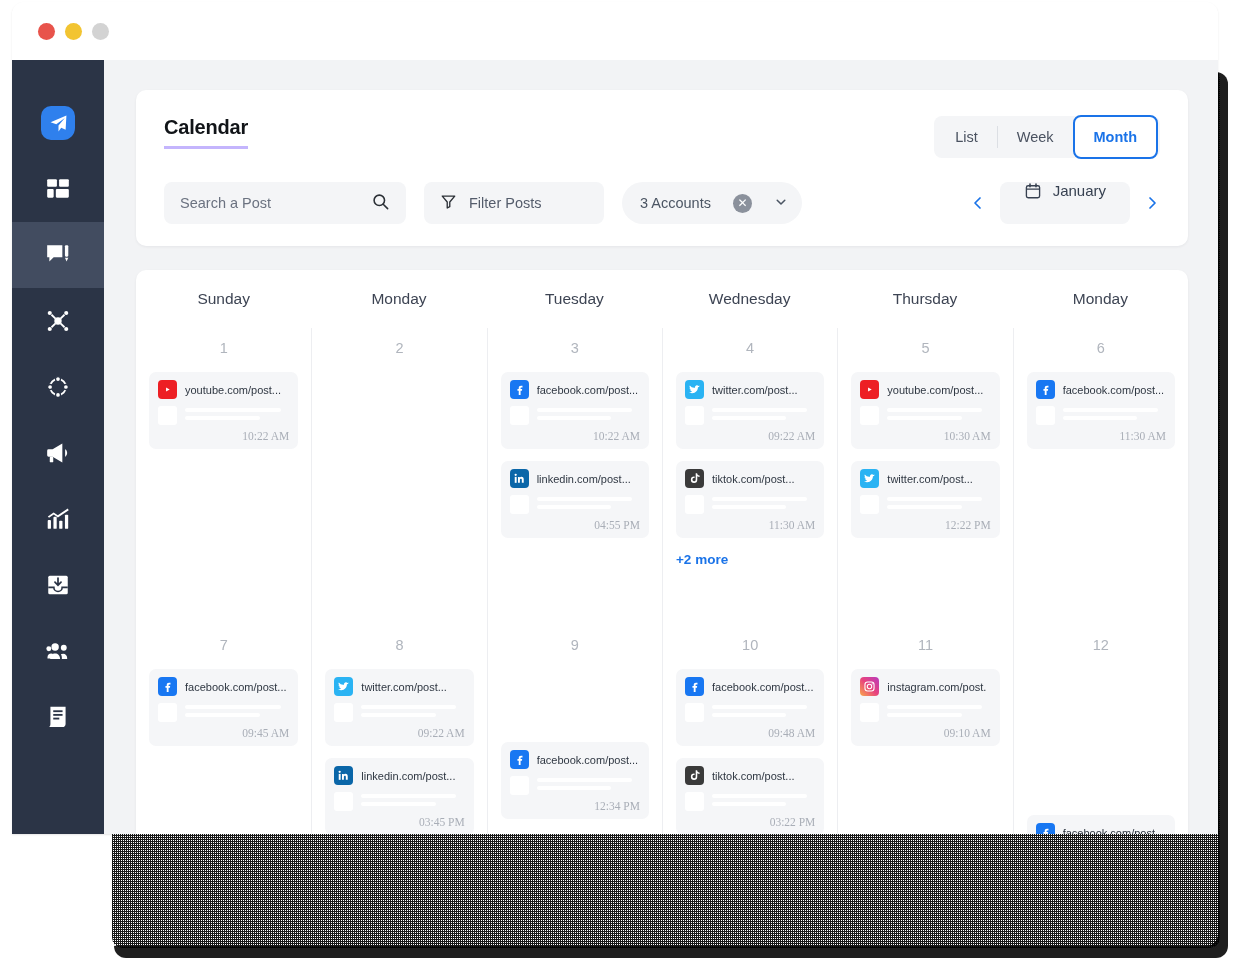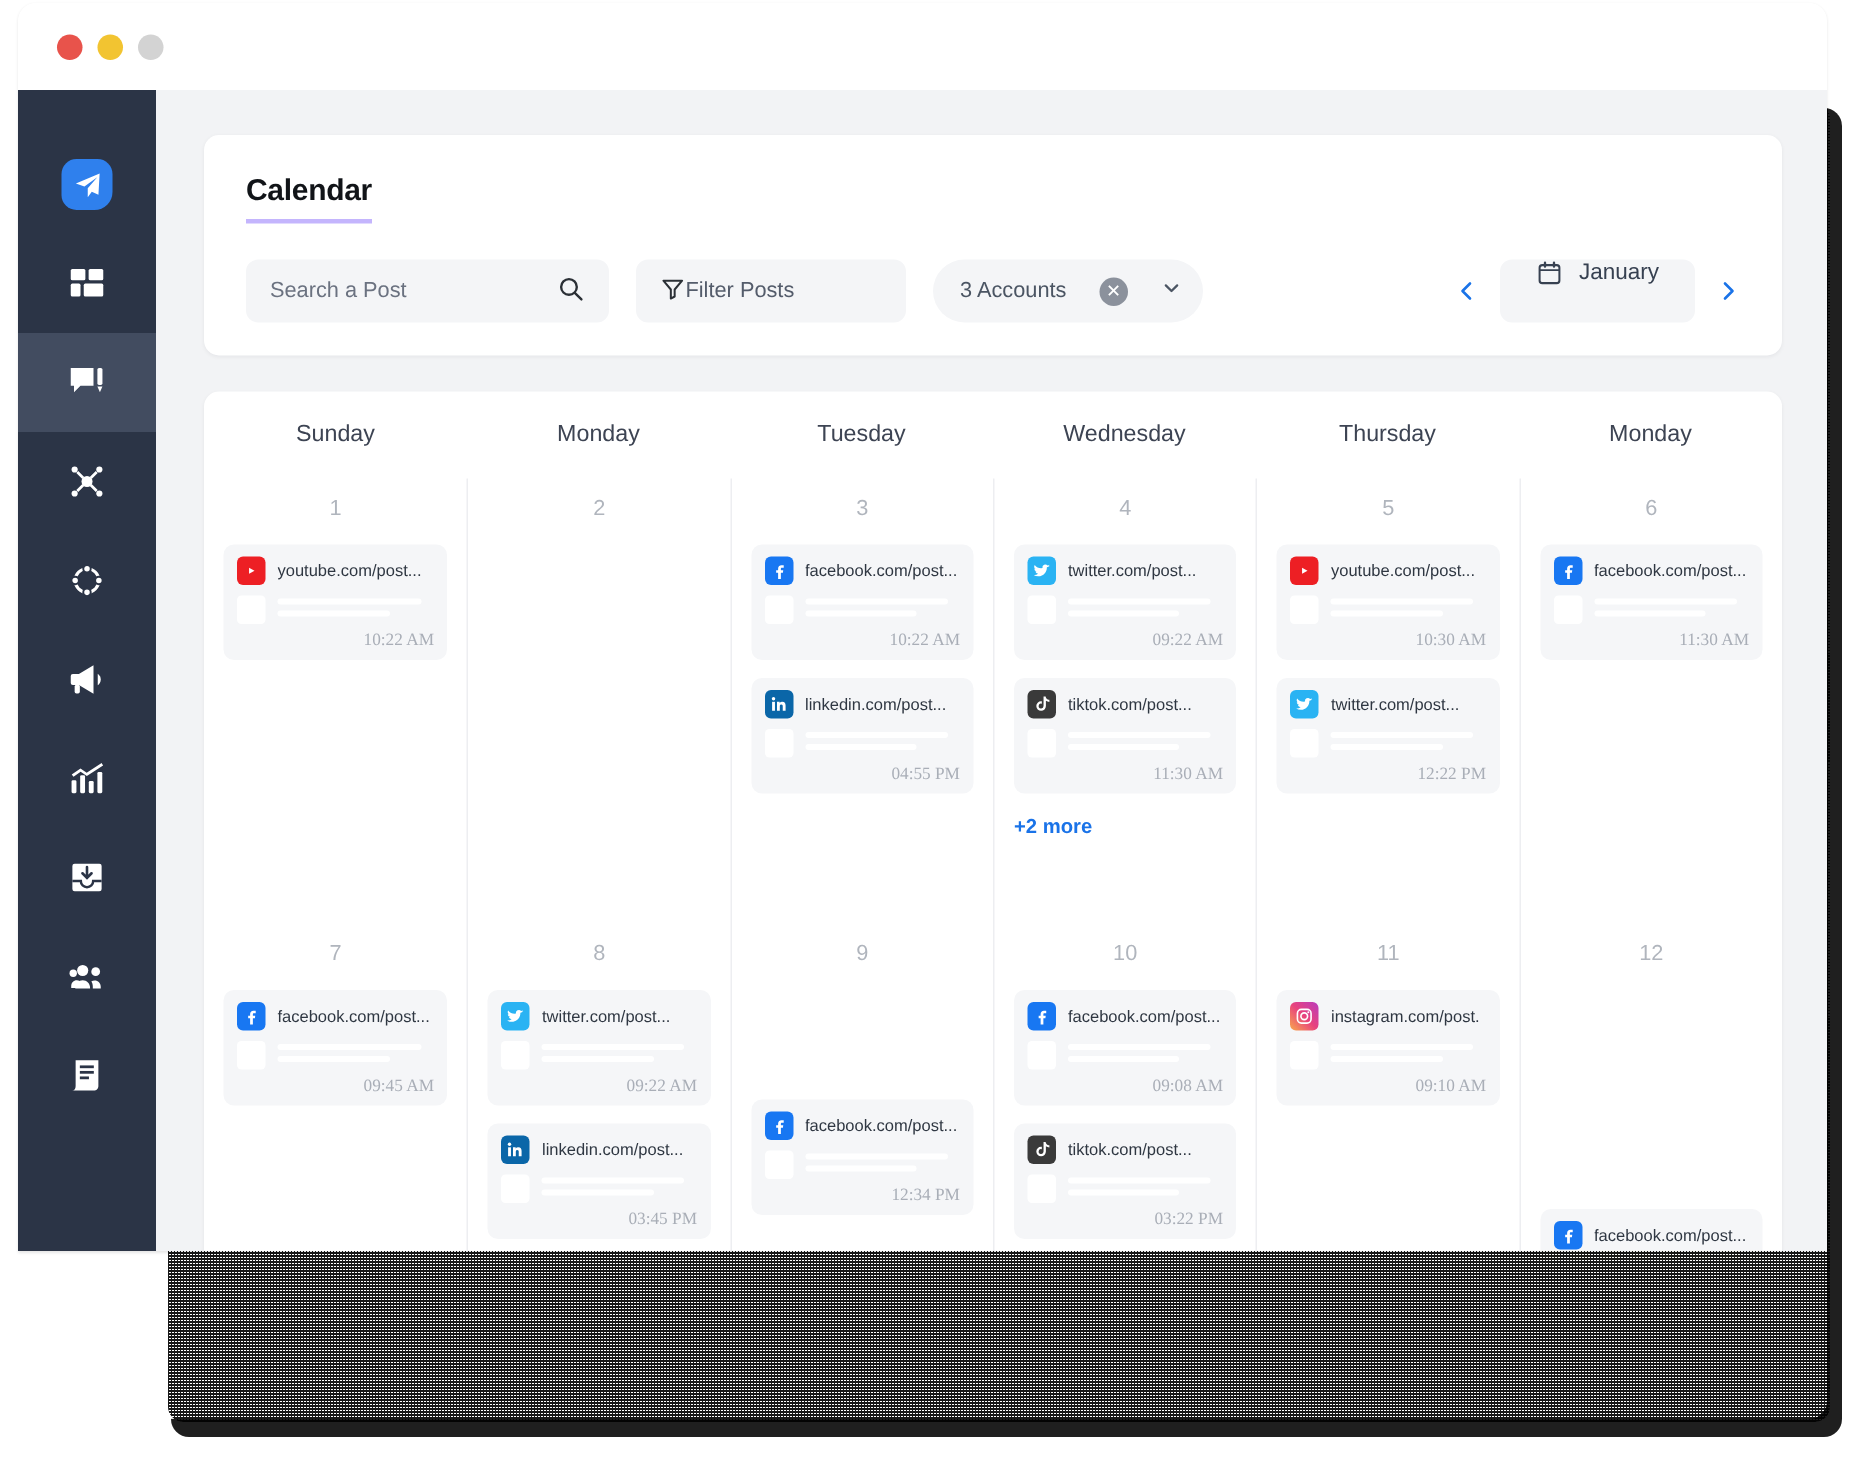--- a/index.html
+++ b/index.html
@@ -143,21 +143,21 @@
     background: #f4f5f7;
     border-radius: 8px;
     height: 42px;
     display: flex; align-items: center;
     padding: 0 16px;
     font-size: 14.5px;
     color: #545c6b;
   }
   .search-pill { width: 242px; justify-content: space-between; }
   .search-pill .ph { color: #6b7280; }
-  .filter-pill { width: 180px; }
+  .filter-pill { width: 180px; gap: 12px; }
   .accounts-pill { border-radius: 21px; gap: 22px; padding: 0 14px 0 18px; }
   .accounts-pill .lbl { color: #4b5563; }
   .x-circle {
     width: 19px; height: 19px; border-radius: 50%;
     background: #8b919c;
     display: flex; align-items: center; justify-content: center;
     color: #fff; font-size: 12px; line-height: 1;
   }
 
   .month-nav {
@@ -383,20 +383,26 @@
         </div>
       </nav>
 
       <main class="main">
 
         <section class="toolbar-card">
 
           <div class="title-row">
             <h1 class="page-title">Calendar</h1>
 
+            <div class="view-toggle">
+              <button class="view-btn">List</button>
+              <span class="view-sep"></span>
+              <button class="view-btn">Week</button>
+              <button class="view-btn active">Month</button>
+            </div>
           </div>
 
           <div class="filters-row">
 
             <div class="pill search-pill">
               <span class="ph">Search a Post</span>
               <span>
                 <svg width="19" height="19" viewBox="0 0 24 24" fill="none" stroke="#2b3036" stroke-width="2">
                   <circle cx="10.5" cy="10.5" r="6.6"></circle>
                   <path d="M15.4 15.4 21 21" stroke-linecap="round"></path>
@@ -721,21 +727,21 @@
                       </span>
                       <span class="post-url">facebook.com/post...</span>
                     </div>
                     <div class="post-body">
                       <span class="thumb"></span>
                       <span class="lines">
                         <span class="line l1"></span>
                         <span class="line l2"></span>
                       </span>
                     </div>
-                    <div class="post-time">09:08 AM</div>
+                    <div class="post-time">09:48 AM</div>
                   </div>
                   <div class="post">
                     <div class="post-head">
                       <span class="ic ic-tiktok">
                         <svg width="13" height="13" viewBox="0 0 24 24" fill="#fff">
                           <path d="M14.2 2.4h2.6c.2 1.6 1.1 3 2.6 3.6.6.3 1.3.4 2 .4v2.8a7.4 7.4 0 0 1-4.3-1.4v6.4a5.9 5.9 0 1 1-5.9-5.9c.3 0 .6 0 .9.1v2.9a3 3 0 1 0 2.1 2.9z"></path>
                         </svg>
                       </span>
                       <span class="post-url">tiktok.com/post...</span>
                     </div>

